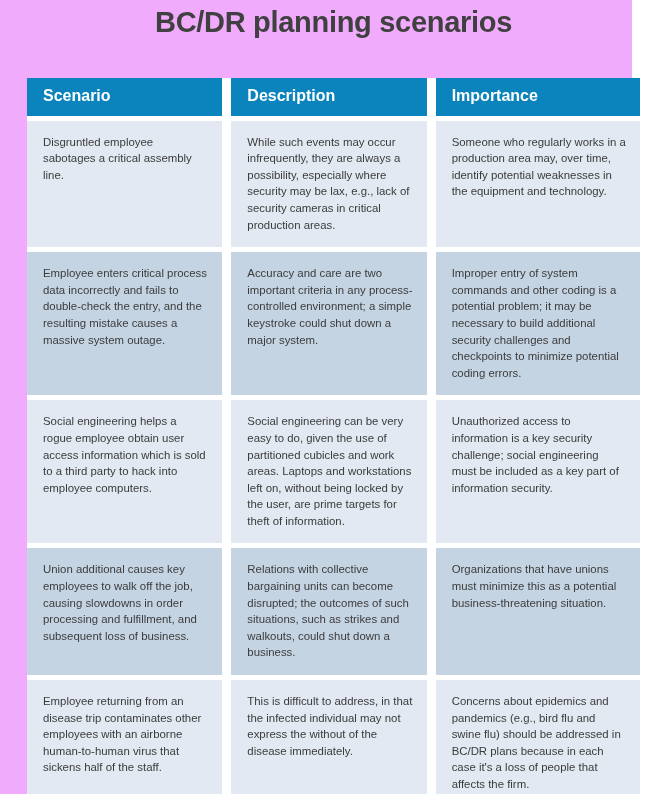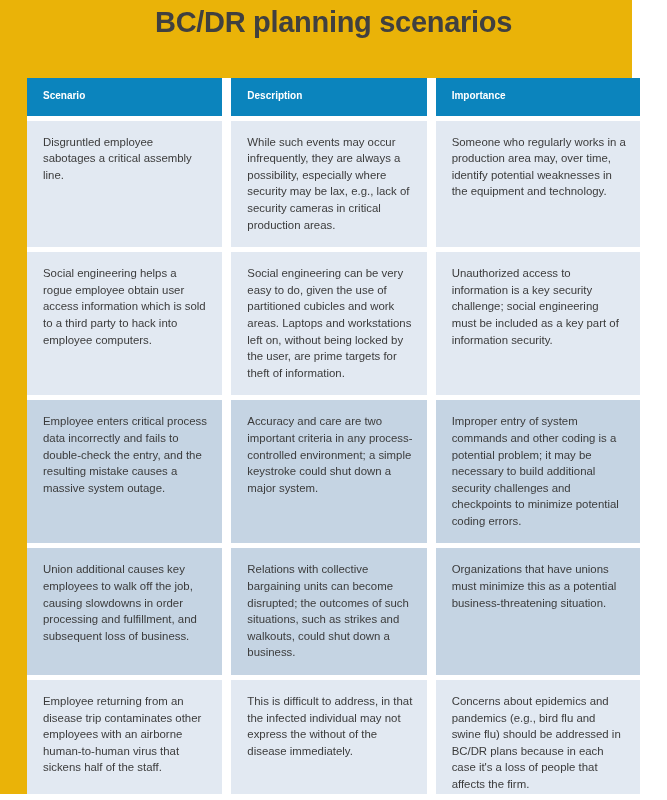--- a/index.html
+++ b/index.html
@@ -12,21 +12,21 @@
     width: 667px;
     height: 800px;
     overflow: hidden;
     font-family: "Liberation Sans", "DejaVu Sans", sans-serif;
     position: relative;
   }
   .page {
     width: 632px;
     height: 800px;
     position: relative;
-    background: #eab308;
+    background: #f0abfc;
     box-sizing: border-box;
     text-decoration: underline;
   }
   .page-title {
     position: absolute;
     top: 6px;
     left: 0;
     width: 667px;
     text-align: center;
     font-size: 29px;
@@ -64,21 +64,21 @@
     color: #3b3b3b;
     font-family: "Liberation Sans", "DejaVu Sans", sans-serif;
   }
   .row .cell:last-child {
     border-right: none;
   }
   .header-row .cell {
     background: #0b84bd;
     color: #ffffff;
     font-weight: bold;
-    font-size: 10px;
+    font-size: 16px;
     padding: 10px 14px 11px 16px;
     height: 34px;
     vertical-align: middle;
     border-bottom: 5px solid #ffffff;
   }
   .row-light .cell {
     background: #e2e9f2;
   }
   .row-dark .cell {
     background: #c5d4e3;
@@ -128,41 +128,41 @@
           <span class="cell-text">Disgruntled employee sabotages a critical assembly line.</span>
         </div>
         <div class="cell">
           <span class="cell-text">While such events may occur infrequently, they are always a possibility, especially where security may be lax, e.g., lack of security cameras in critical production areas.</span>
         </div>
         <div class="cell">
           <span class="cell-text">Someone who regularly works in a production area may, over time, identify potential weaknesses in the equipment and technology.</span>
         </div>
       </div>
 
+      <div class="row row-dark row-h2">
+        <div class="cell">
+          <span class="cell-text">Employee enters critical process data incorrectly and fails to double-check the entry, and the resulting mistake causes a massive system outage.</span>
+        </div>
+        <div class="cell">
+          <span class="cell-text">Accuracy and care are two important criteria in any process-controlled environment; a simple keystroke could shut down a major system.</span>
+        </div>
+        <div class="cell">
+          <span class="cell-text">Improper entry of system commands and other coding is a potential problem; it may be necessary to build additional security challenges and checkpoints to minimize potential coding errors.</span>
+        </div>
+      </div>
+
       <div class="row row-light row-h3">
         <div class="cell">
           <span class="cell-text">Social engineering helps a rogue employee obtain user access information which is sold to a third party to hack into employee computers.</span>
         </div>
         <div class="cell">
           <span class="cell-text">Social engineering can be very easy to do, given the use of partitioned cubicles and work areas. Laptops and workstations left on, without being locked by the user, are prime targets for theft of information.</span>
         </div>
         <div class="cell">
           <span class="cell-text">Unauthorized access to information is a key security challenge; social engineering must be included as a key part of information security.</span>
-        </div>
-      </div>
-
-      <div class="row row-dark row-h2">
-        <div class="cell">
-          <span class="cell-text">Employee enters critical process data incorrectly and fails to double-check the entry, and the resulting mistake causes a massive system outage.</span>
-        </div>
-        <div class="cell">
-          <span class="cell-text">Accuracy and care are two important criteria in any process-controlled environment; a simple keystroke could shut down a major system.</span>
-        </div>
-        <div class="cell">
-          <span class="cell-text">Improper entry of system commands and other coding is a potential problem; it may be necessary to build additional security challenges and checkpoints to minimize potential coding errors.</span>
         </div>
       </div>
 
       <div class="row row-dark row-h4">
         <div class="cell">
           <span class="cell-text">Union additional causes key employees to walk off the job, causing slowdowns in order processing and fulfillment, and subsequent loss of business.</span>
         </div>
         <div class="cell">
           <span class="cell-text">Relations with collective bargaining units can become disrupted; the outcomes of such situations, such as strikes and walkouts, could shut down a business.</span>
         </div>

